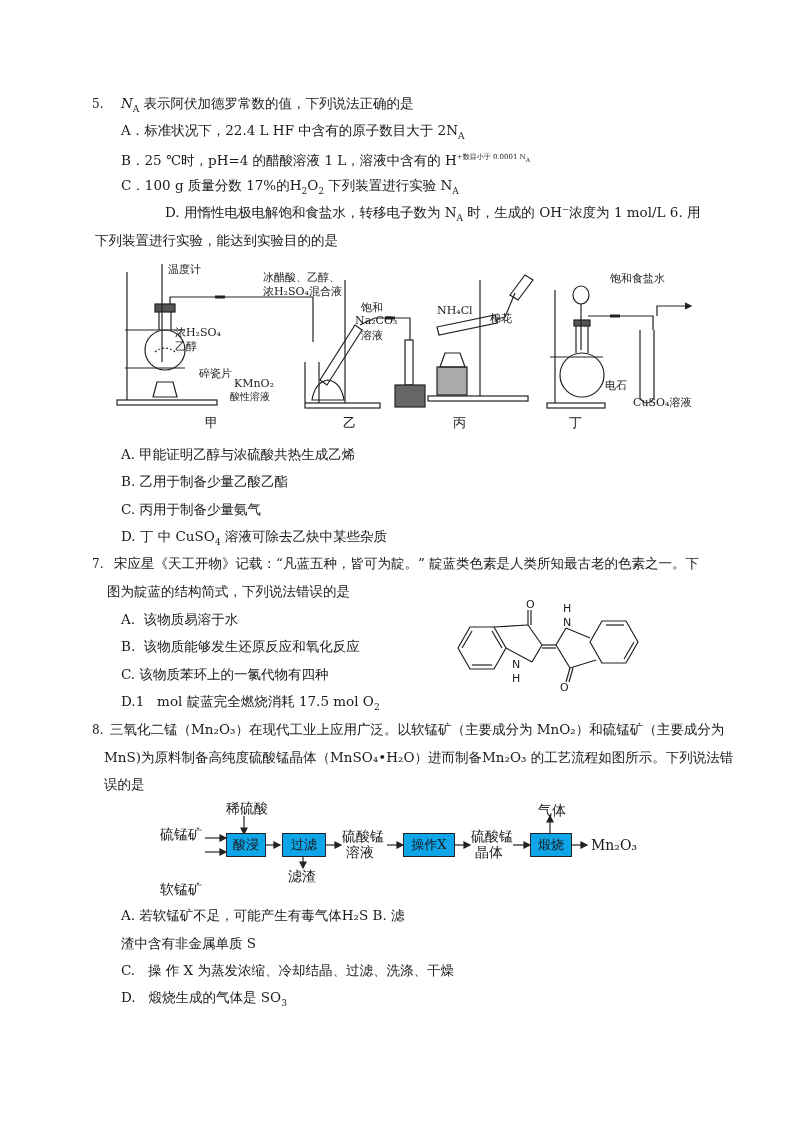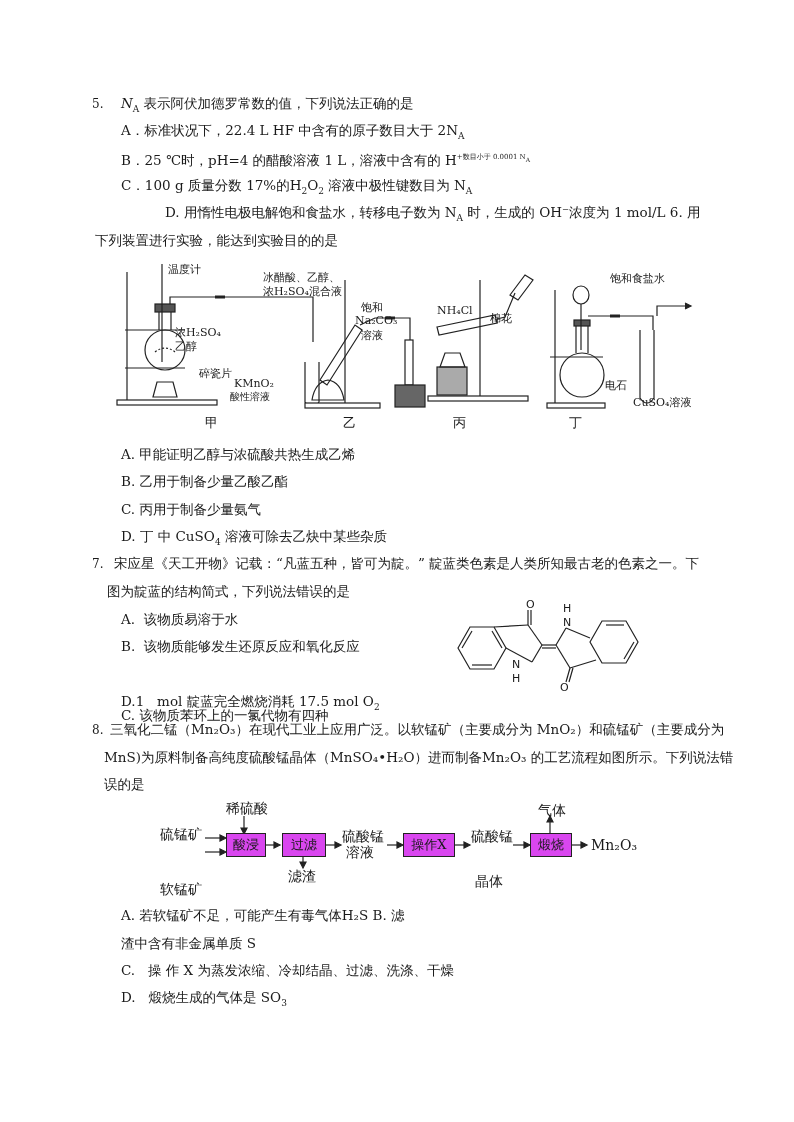--- a/index.html
+++ b/index.html
@@ -3,35 +3,35 @@
 <meta charset="utf-8">
 <style>
   html, body { margin: 0; padding: 0; background: #ffffff; }
   body { width: 794px; height: 1122px; position: relative; overflow: hidden;
          font-family: "DejaVu Serif", "Liberation Serif", serif; color: #1a1a1a; }
   .line { position: absolute; font-size: 13.5px; white-space: nowrap; line-height: 18px; }
   .qnum { position: absolute; font-size: 12px; }
   sub, sup { font-size: 9px; line-height: 0; }
   .tiny { font-size: 7px; vertical-align: 6px; }
   .label-fig { position: absolute; font-size: 13px; }
-  .flowbox { position: absolute; border: 1px solid #222; font-size: 13px; text-align: center; line-height: 22px; height: 22px; background: #d946ef; }
+  .flowbox { position: absolute; border: 1px solid #222; font-size: 13px; text-align: center; line-height: 22px; height: 22px; background: #0ea5e9; }
   .flowtext { position: absolute; font-size: 14px; text-align: center; line-height: 15px; }
   svg { position: absolute; overflow: visible; }
 </style>
 </head>
 <body>
 
 <div class="qnum" style="left:92px;top:97px;">5.</div>
 <div class="line" style="left:121px;top:94px;"><i>N</i><sub>A</sub><span> 表示阿伏加德罗常数的值，下列说法正确的是</span></div>
 
 <div class="line" style="left:121px;top:121px;"><span>A．</span><span>标准状况下，22.4 L HF 中含有的原子数目大于  2N</span><sub>A</sub></div>
 
 <div class="line" style="left:121px;top:148px;"><span>B．</span><span>25 ℃时，pH=4 的醋酸溶液  1 L，溶液中含有的  H</span><span class="tiny">+数目小于 0.0001 N</span><span class="tiny" style="vertical-align:3px;font-size:6px">A</span></div>
 
-<div class="line" style="left:121px;top:176px;"><span>C．</span><span>100 g  质量分数  17%的H</span><sub>2</sub><span>O</span><sub>2</sub><span> 溶液中极性键数目为  N</span><sub>A</sub></div>
+<div class="line" style="left:121px;top:176px;"><span>C．</span><span>100 g  质量分数  17%的H</span><sub>2</sub><span>O</span><sub>2</sub><span> 下列装置进行实验  N</span><sub>A</sub></div>
 
 <div class="line" style="left:121px;top:203px;margin-left:44px;"><span>D.</span><span> 用惰性电极电解饱和食盐水，转移电子数为  N</span><sub>A</sub><span> 时，生成的 OH⁻浓度为 1 mol/L 6. 用</span></div>
 
 <div class="line" style="left:95px;top:231px;">下列装置进行实验，能达到实验目的的是</div>
 
 <svg style="left:115px;top:262px;" width="160" height="150" viewBox="0 0 160 150">
   <g stroke="#222" fill="none" stroke-width="1.2">
 
     <line x1="12" y1="10" x2="12" y2="140"></line>
     <rect x="2" y="138" width="100" height="5" fill="#fff"></rect>
@@ -160,21 +160,21 @@
 </svg>
 <div class="label-fig" style="left:526px;top:598px;font-size:11px;font-family:'DejaVu Sans',sans-serif;">O</div>
 <div class="label-fig" style="left:563px;top:602px;font-size:11px;font-family:'DejaVu Sans',sans-serif;">H</div>
 <div class="label-fig" style="left:563px;top:616px;font-size:11px;font-family:'DejaVu Sans',sans-serif;">N</div>
 <div class="label-fig" style="left:512px;top:658px;font-size:11px;font-family:'DejaVu Sans',sans-serif;">N</div>
 <div class="label-fig" style="left:512px;top:672px;font-size:11px;font-family:'DejaVu Sans',sans-serif;">H</div>
 <div class="label-fig" style="left:560px;top:681px;font-size:11px;font-family:'DejaVu Sans',sans-serif;">O</div>
 
 <div class="line" style="left:121px;top:610px;text-align:center;"><span>A.</span>&nbsp;&nbsp;<span>该物质易溶于水</span></div>
 <div class="line" style="left:121px;top:637px;"><span>B.</span>&nbsp;&nbsp;<span>该物质能够发生还原反应和氧化反应</span></div>
-<div class="line" style="left:121px;top:665px;margin-top:41px;"><span>C.</span>&nbsp;<span>该物质苯环上的一氯代物有四种</span></div>
+<div class="line" style="left:121px;top:665px;"><span>C.</span>&nbsp;<span>该物质苯环上的一氯代物有四种</span></div>
 <div class="line" style="left:121px;top:692px;"><span>D.1</span>&nbsp;&nbsp;&nbsp;<span>mol  靛蓝完全燃烧消耗 17.5 mol O</span><sub>2</sub></div>
 
 <div class="qnum" style="left:92px;top:723px;">8.</div>
 <div class="line" style="left:110px;top:720px;">三氧化二锰（Mn₂O₃）在现代工业上应用广泛。以软锰矿（主要成分为 MnO₂）和硫锰矿（主要成分为</div>
 <div class="line" style="left:104px;top:748px;">MnS)为原料制备高纯度硫酸锰晶体（MnSO₄•H₂O）进而制备Mn₂O₃ 的工艺流程如图所示。下列说法错</div>
 <div class="line" style="left:104px;top:775px;">误的是</div>
 
 <svg style="left:150px;top:800px;" width="520" height="70" viewBox="0 0 520 70">
   <g stroke="#222" fill="#222" stroke-width="1.2">
     <line x1="55" y1="38" x2="70" y2="38"></line>
@@ -204,21 +204,21 @@
 <div class="flowtext" style="left:160px;top:827px;">硫锰矿</div>
 <div class="flowtext" style="left:160px;top:882px;">软锰矿</div>
 <div class="flowtext" style="left:226px;top:801px;">稀硫酸</div>
 <div class="flowbox" style="left:226px;top:833px;width:38px;">酸浸</div>
 <div class="flowbox" style="left:282px;top:833px;width:42px;">过滤</div>
 <div class="flowtext" style="left:288px;top:869px;">滤渣</div>
 <div class="flowtext" style="left:342px;top:829px;">硫酸锰</div>
 <div class="flowtext" style="left:346px;top:845px;">溶液</div>
 <div class="flowbox" style="left:403px;top:833px;width:50px;">操作X</div>
 <div class="flowtext" style="left:471px;top:829px;">硫酸锰</div>
-<div class="flowtext" style="left:475px;top:875px;font-family:Liberation Mono, monospace;">晶体</div>
+<div class="flowtext" style="left:475px;top:845px;">晶体</div>
 <div class="flowbox" style="left:530px;top:833px;width:40px;">煅烧</div>
 <div class="flowtext" style="left:538px;top:803px;">气体</div>
 <div class="flowtext" style="left:591px;top:838px;">Mn₂O₃</div>
 
 <div class="line" style="left:121px;top:906px;"><span>A.</span><span> 若软锰矿不足，可能产生有毒气体H₂S B. 滤</span></div>
 <div class="line" style="left:121px;top:934px;">渣中含有非金属单质  S</div>
 <div class="line" style="left:121px;top:961px;"><span>C.</span>&nbsp;&nbsp;&nbsp;<span>操 作 X  为蒸发浓缩、冷却结晶、过滤、洗涤、干燥</span></div>
 <div class="line" style="left:121px;top:988px;"><span>D.</span>&nbsp;&nbsp;&nbsp;<span>煅烧生成的气体是  SO</span><sub>3</sub></div>
 
 </body></html>

